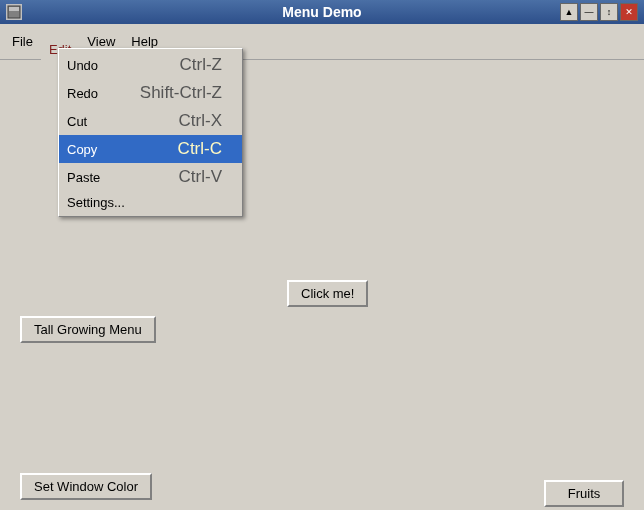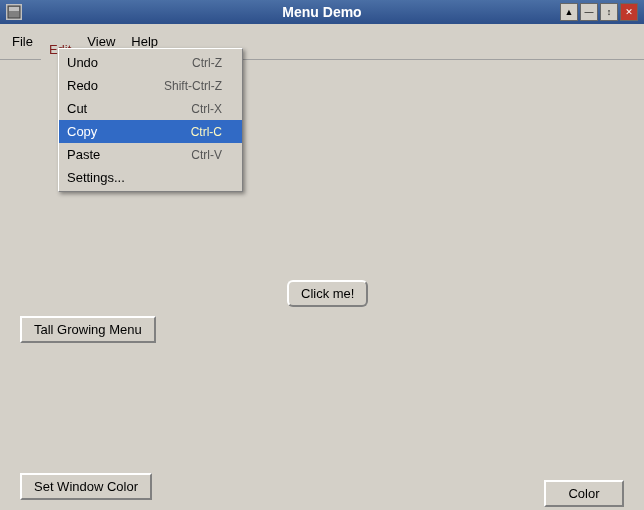--- a/index.html
+++ b/index.html
@@ -137,21 +137,21 @@
     }
 
     .menu-item.highlighted {
       background: #316ac5;
       color: white;
     }
 
     .menu-item .shortcut {
       color: #555;
       margin-left: 30px;
-      font-size: 12px;
+      font-size: 17px;
     }
 
     .menu-item.highlighted .shortcut {
       color: #fef9c3;
     }
 
     
     .main-content {
       position: relative;
       width: 100%;
@@ -178,21 +178,20 @@
 
     .btn-tall-growing {
       top: 220px;
       left: 20px;
       margin-top: 36px;
     }
 
     .btn-click-me {
       top: 220px;
       left: 287px;
-      border-radius: 6px;
     }
 
     .btn-set-window-color {
       bottom: 22px;
       left: 20px;
     }
 
     .btn-fruits {
       bottom: 15px;
       right: 20px;
@@ -250,14 +249,14 @@
   <div class="menu-item">
     <span>Settings...</span>
     <span class="shortcut"></span>
   </div>
 </div>
 
 <div class="main-content">
   <button class="btn btn-tall-growing">Tall Growing Menu</button>
   <button class="btn btn-click-me">Click me!</button>
   <button class="btn btn-set-window-color">Set Window Color</button>
-  <button class="btn btn-fruits">Color</button>
+  <button class="btn btn-fruits">Fruits</button>
 </div>
 
 </body></html>

